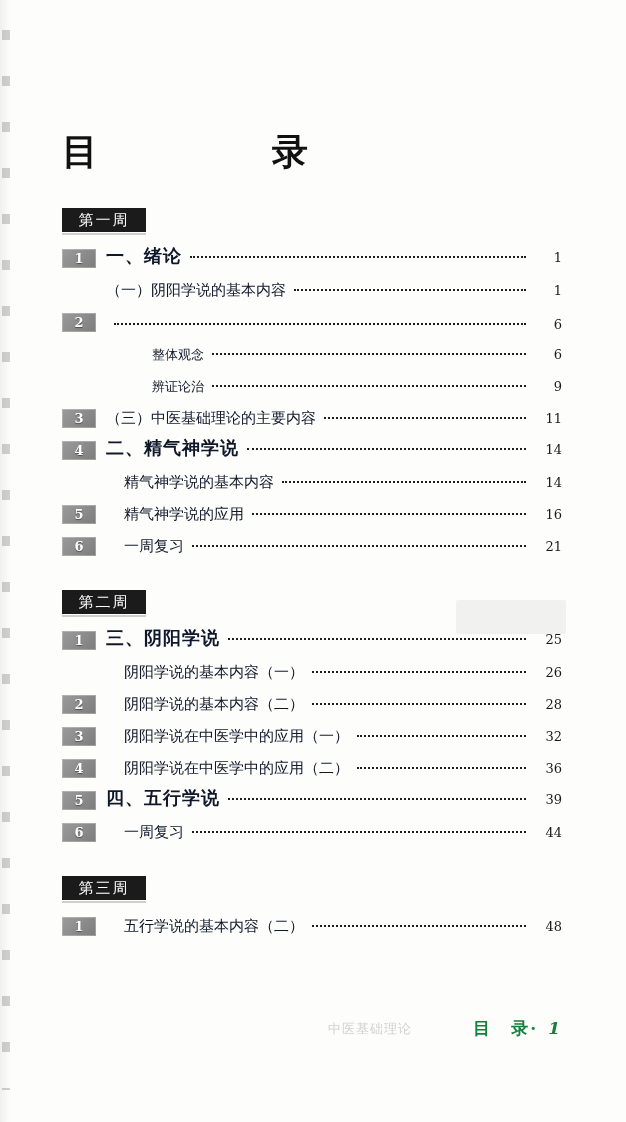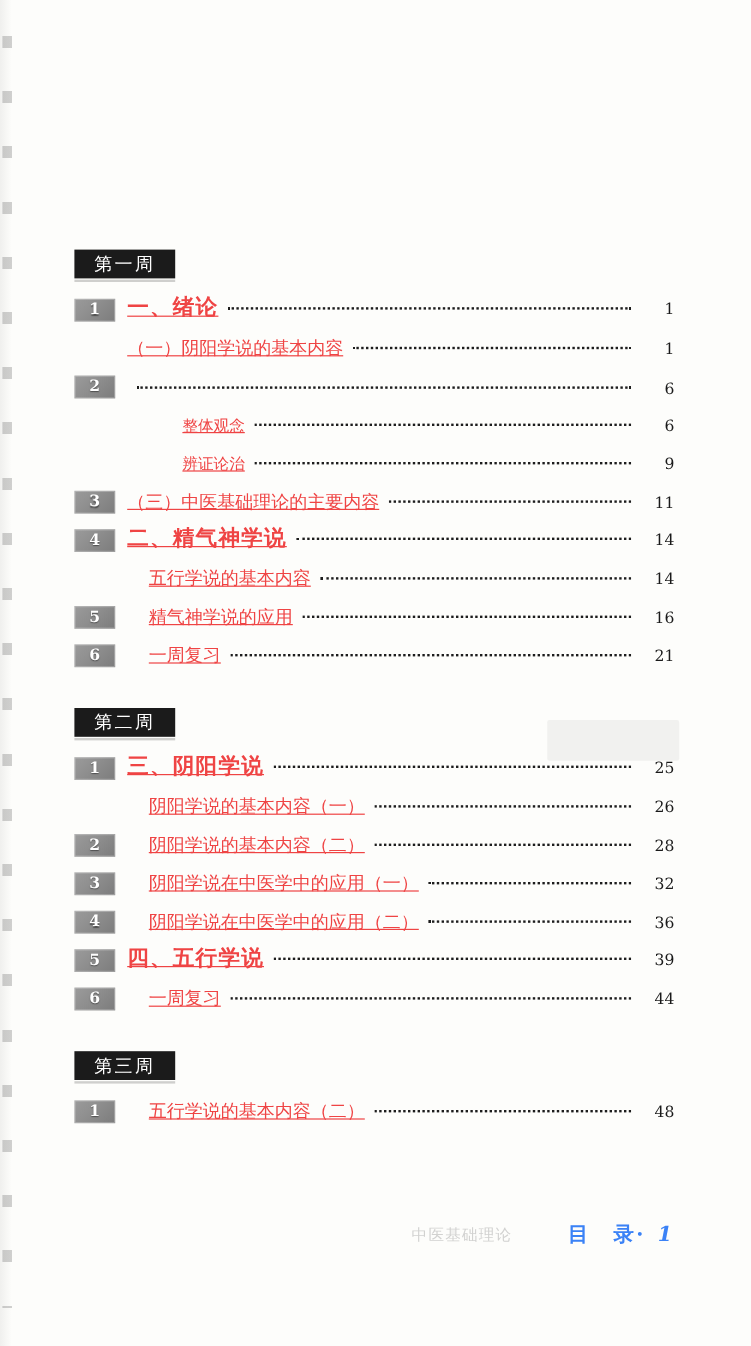--- a/index.html
+++ b/index.html
@@ -113,22 +113,21 @@
   .daybox.empty { background: none; box-shadow: none; }
 
   .entry {
     flex: 1 1 auto;
     display: flex;
     align-items: baseline;
     min-width: 0;
   }
   .label {
     white-space: nowrap;
-    color: #ef4444;
-    text-decoration: underline;
+    color: #0f172a;
   }
   
   .lvl-h .label {
     font-family: "DejaVu Serif", serif;
     font-size: 18px;
     font-weight: 700;
     letter-spacing: 1px;
   }
   .lvl-1 .label {
     font-family: "DejaVu Serif", serif;
@@ -168,31 +167,31 @@
   
   .footer {
     position: absolute;
     left: 0;
     right: 64px;
     bottom: 82px;
     text-align: right;
     font-family: "DejaVu Serif", serif;
     font-size: 17px;
     font-weight: 700;
-    color: #3b82f6;
+    color: #15803d;
     letter-spacing: 2px;
   }
   .footer .fno {
     font-style: italic;
     font-weight: 700;
     margin-left: 10px;
   }
   .watermark {
     position: absolute;
-    left: 343px;
+    left: 328px;
     bottom: 84px;
     font-family: "DejaVu Serif", serif;
     font-size: 13px;
     color: rgba(130,130,130,0.35);
     letter-spacing: 1px;
   }
   .ghost {
     position: absolute;
     right: 60px;
     top: 600px;
@@ -202,20 +201,21 @@
     border-radius: 2px;
   }
 </style>
 </head>
 <body>
 
 <div class="page">
   <div class="edge-noise"></div>
   <div class="edge-ticks"></div>
 
+  <div class="title">目　　录</div>
 
   <div class="ghost"></div>
 
   <div class="content" id="toc">
       <div class="week-block">
         <div class="week">第一周</div>
         <div class="row lvl-h">
           <div class="daybox">
             <span>1</span>
           </div>
@@ -274,21 +274,21 @@
           </div>
           <div class="entry indent-0">
             <span class="label">二、精气神学说</span>
             <span class="leader"></span>
             <span class="pageno">14</span>
           </div>
         </div>
         <div class="row lvl-1">
           <div class="daybox empty"></div>
           <div class="entry indent-1">
-            <span class="label">五行学说的基本内容</span>
+            <span class="label">精气神学说的基本内容</span>
             <span class="leader"></span>
             <span class="pageno">14</span>
           </div>
         </div>
         <div class="row lvl-1">
           <div class="daybox">
             <span>5</span>
           </div>
           <div class="entry indent-1">
             <span class="label">精气神学说的应用</span>

